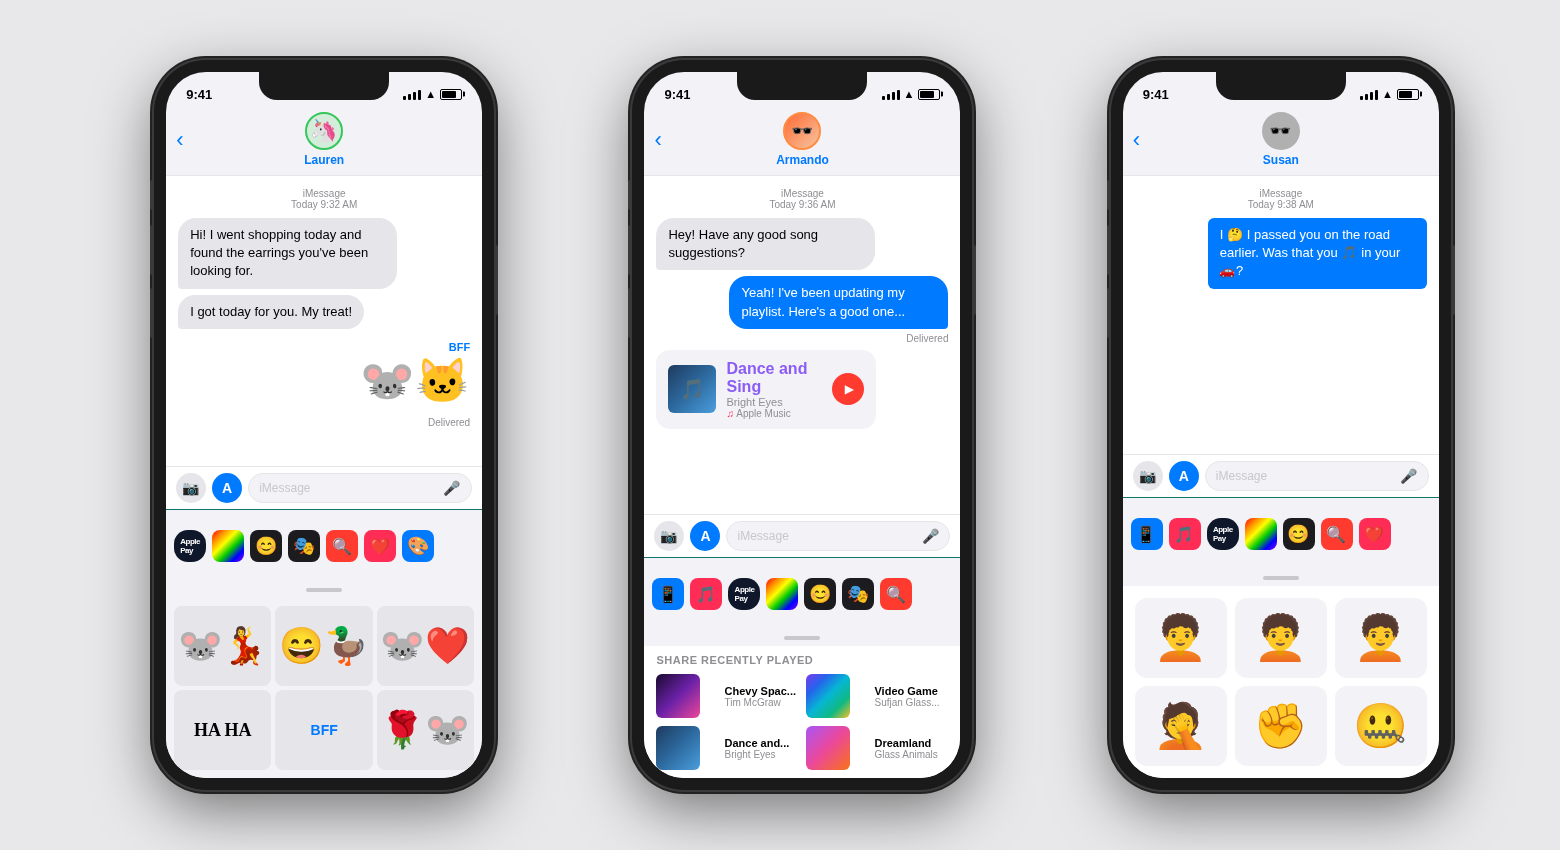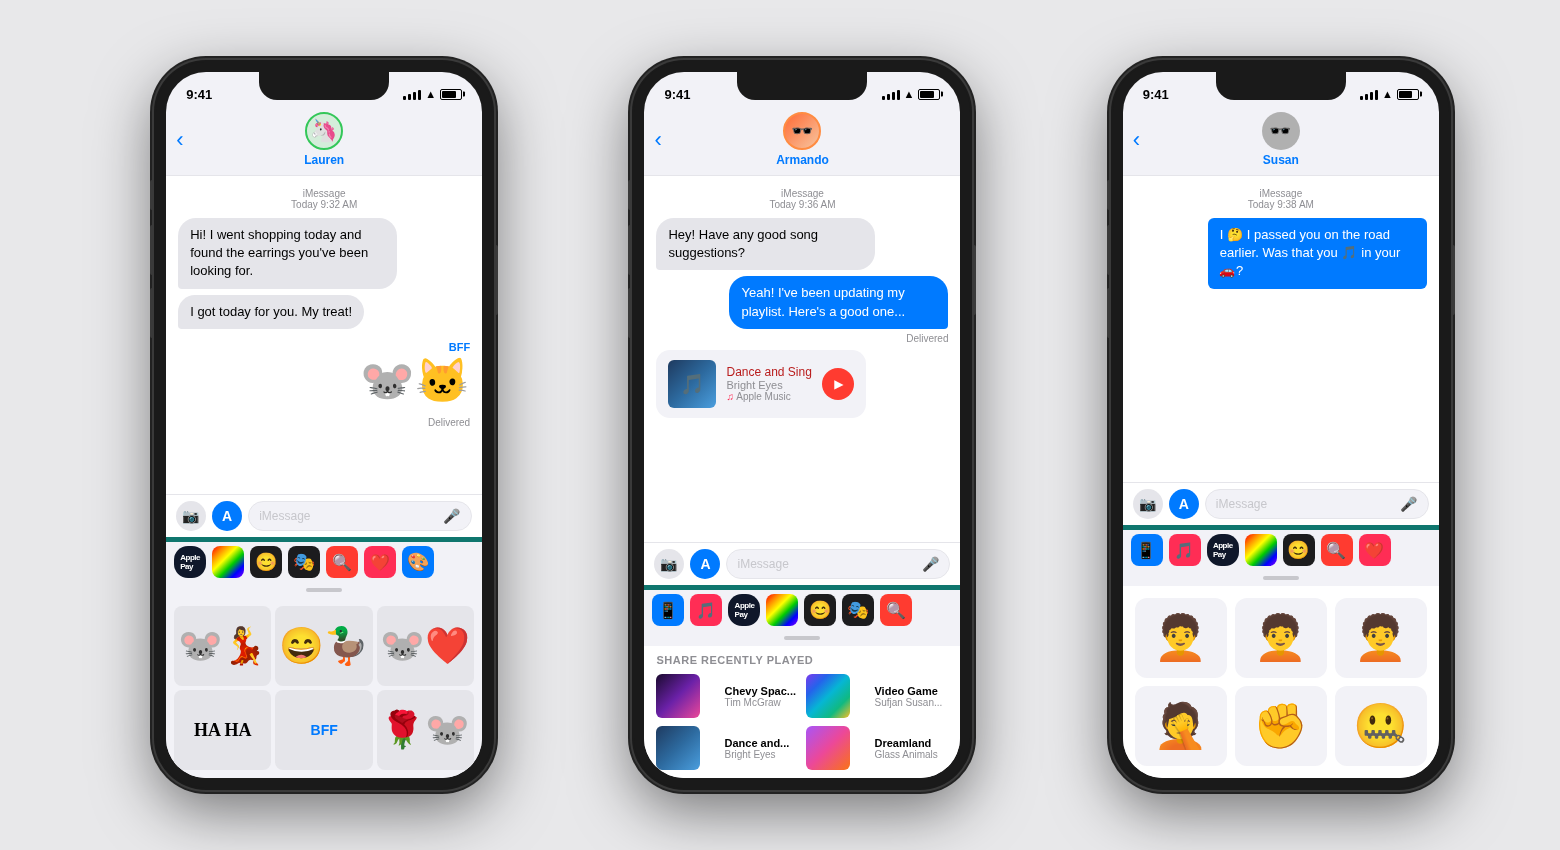--- a/index.html
+++ b/index.html
@@ -228,23 +228,23 @@
       align-items: center;
       justify-content: center;
       font-size: 20px;
       flex-shrink: 0;
       overflow: hidden;
     }
     .music-info {
       flex: 1;
     }
     .music-title {
-      font-size: 12px;
-      font-weight: 400;
-      color: #b91c1c;
+      font-size: 16px;
+      font-weight: 700;
+      color: #8b5cf6;
     }
     .music-artist {
       font-size: 11px;
       color: #8e8e93;
     }
     .music-service {
       font-size: 10px;
       color: #8e8e93;
     }
     .play-btn {
@@ -295,24 +295,24 @@
       color: #8e8e93;
       display: flex;
       align-items: center;
       justify-content: space-between;
     }
     .audio-btn { font-size: 14px; color: #8e8e93; }
     
     .app-strip {
       display: flex;
       align-items: center;
-      padding: 4px 8px;
+      padding: 20px 8px;
       gap: 6px;
       background: #f2f2f7;
-      border-top: 5px solid #0f766e;
+      border-top: 1px solid #0f766e;
       overflow-x: hidden;
     }
     .app-icon-strip {
       width: 32px;
       height: 32px;
       border-radius: 8px;
       display: flex;
       align-items: center;
       justify-content: center;
       font-size: 16px;
@@ -632,21 +632,21 @@
                 <div class="rp-thumb album-chevy"></div>
                 <div class="rp-info">
                   <div class="rp-title">Chevy Spac...</div>
                   <div class="rp-artist">Tim McGraw</div>
                 </div>
               </div>
               <div class="rp-item">
                 <div class="rp-thumb album-videogame"></div>
                 <div class="rp-info">
                   <div class="rp-title">Video Game</div>
-                  <div class="rp-artist">Sufjan Susan...</div>
+                  <div class="rp-artist">Sufjan Glass...</div>
                 </div>
               </div>
               <div class="rp-item">
                 <div class="rp-thumb album-dance"></div>
                 <div class="rp-info">
                   <div class="rp-title">Dance and...</div>
                   <div class="rp-artist">Bright Eyes</div>
                 </div>
               </div>
               <div class="rp-item">

